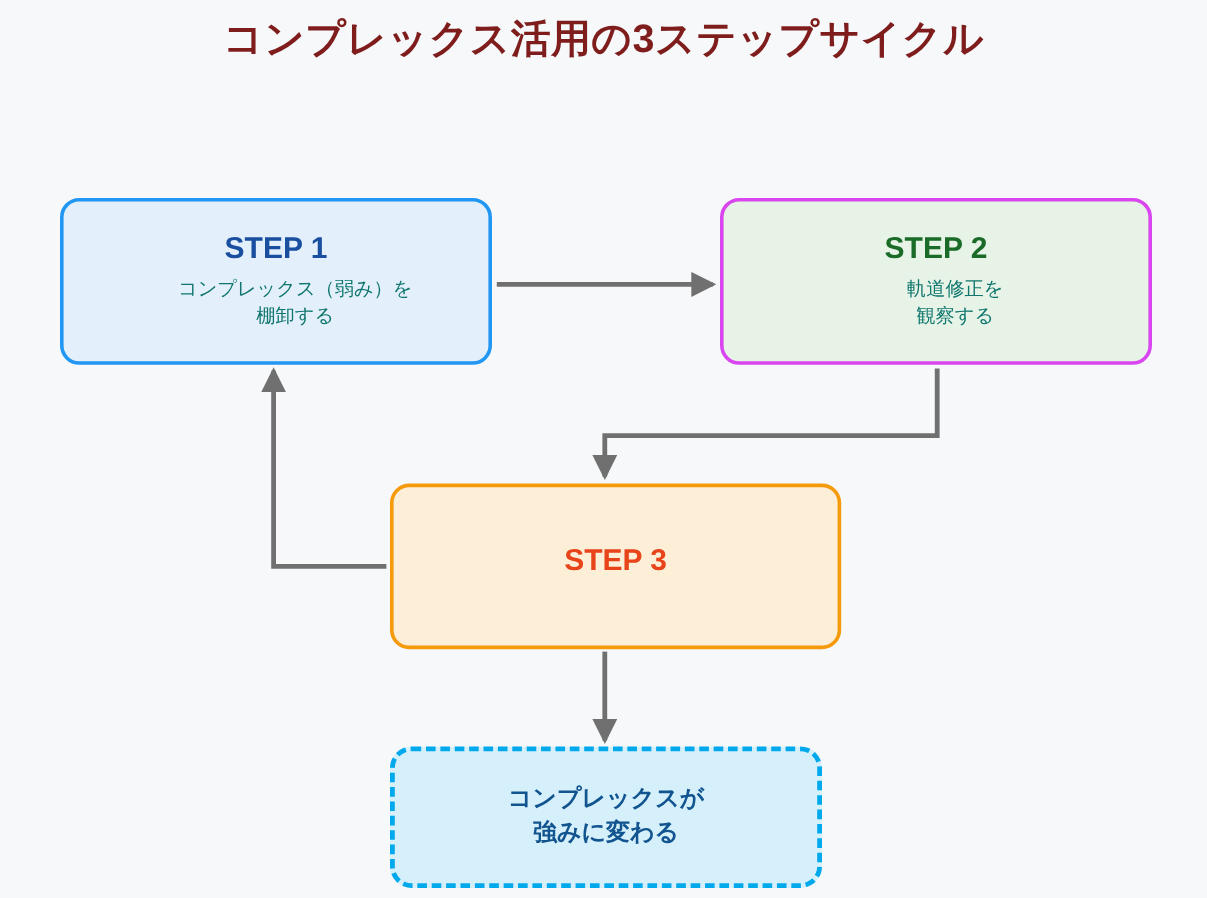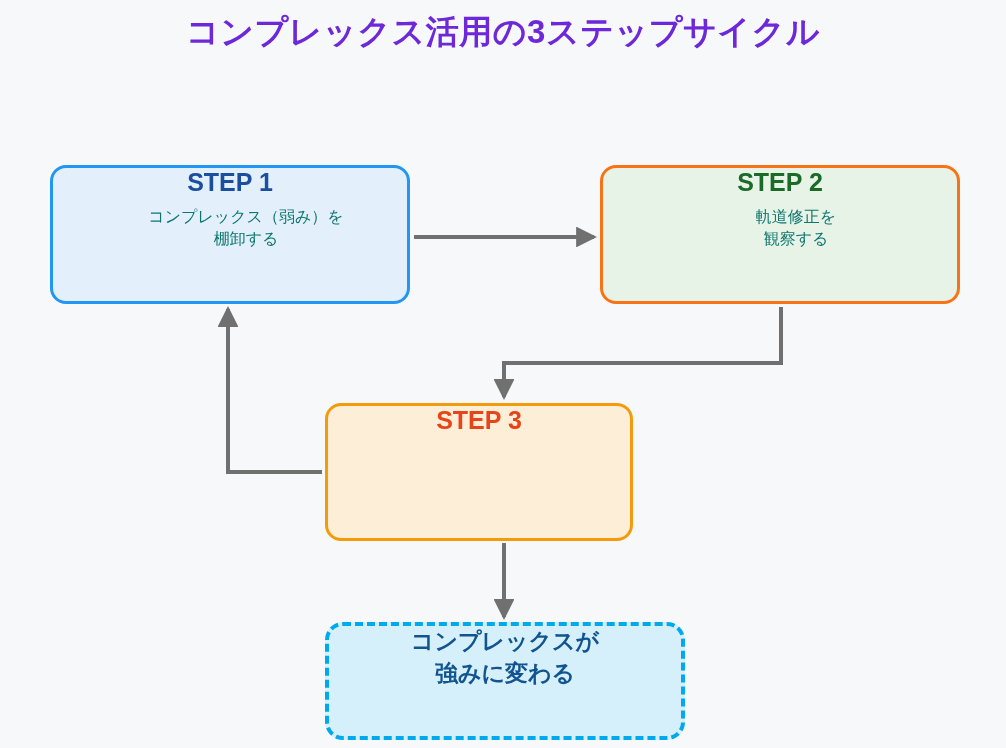--- a/index.html
+++ b/index.html
@@ -25,42 +25,42 @@
 
   
   .diagram-title {
     position: absolute;
     left: 0;
     top: 12px;
     width: 1006px;
     text-align: center;
     font-size: 33px;
     font-weight: bold;
-    color: #6d28d9;
+    color: #7f1d1d;
     letter-spacing: 0.5px;
     line-height: 1.2;
   }
 
   
   .connectors {
     position: absolute;
     left: 0; top: 0;
     width: 1006px;
     height: 748px;
     pointer-events: none;
   }
 
   
   .node {
     position: absolute;
     box-sizing: border-box;
     display: flex;
     flex-direction: column;
     align-items: center;
-    justify-content: flex-start;
+    justify-content: center;
     text-align: center;
     border-radius: 16px;
   }
   .node .node-step {
     font-size: 25px;
     font-weight: bold;
     line-height: 1.15;
     margin-bottom: 9px;
   }
   .node .node-body {
@@ -83,47 +83,47 @@
   }
   #node-step1 .node-step { color: #1a4fa0; }
 
   
   #node-step2 {
     left: 600px;
     top: 165px;
     width: 360px;
     height: 139px;
     background: #e6f3e6;
-    border: 3px solid #f97316;
+    border: 3px solid #d946ef;
   }
   #node-step2 .node-step { color: #1b6b28; }
 
   
   #node-step3 {
     left: 325px;
     top: 403px;
-    width: 308px;
+    width: 376px;
     height: 138px;
     background: #fdeed8;
     border: 3px solid #f59a0b;
   }
   #node-step3 .node-step { color: #e8441a; }
 
   
   #node-result {
     left: 325px;
     top: 622px;
     width: 360px;
     height: 118px;
     background: #d6f0fb;
     border: 4px dashed #00a8ec;
     border-radius: 18px;
   }
   #node-result .node-result-text {
-    font-size: 23px;
+    font-size: 20px;
     font-weight: bold;
     color: #11548f;
     line-height: 1.38;
     white-space: pre-line;
   }
 </style>
 </head>
 <body>
 
 <div id="canvas">

